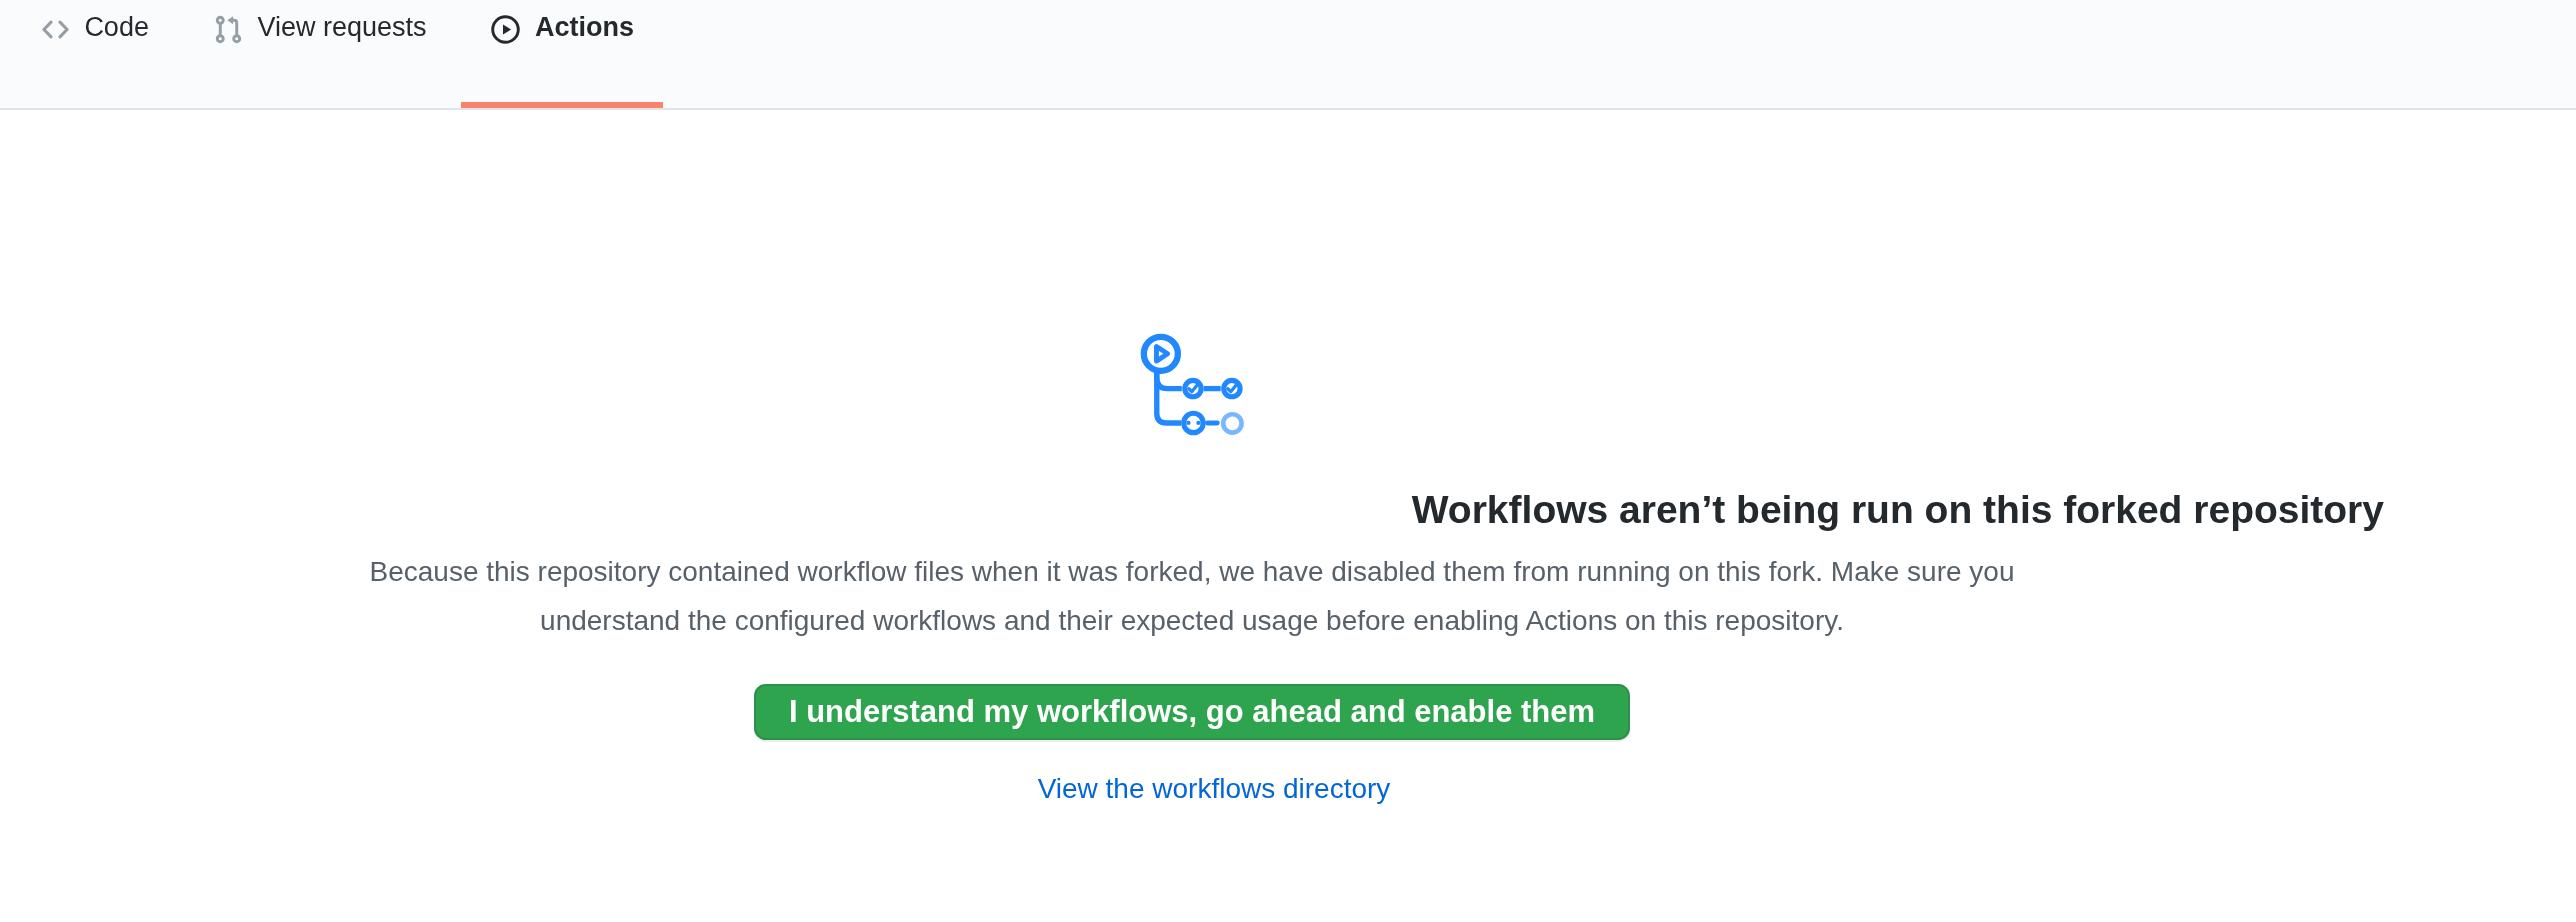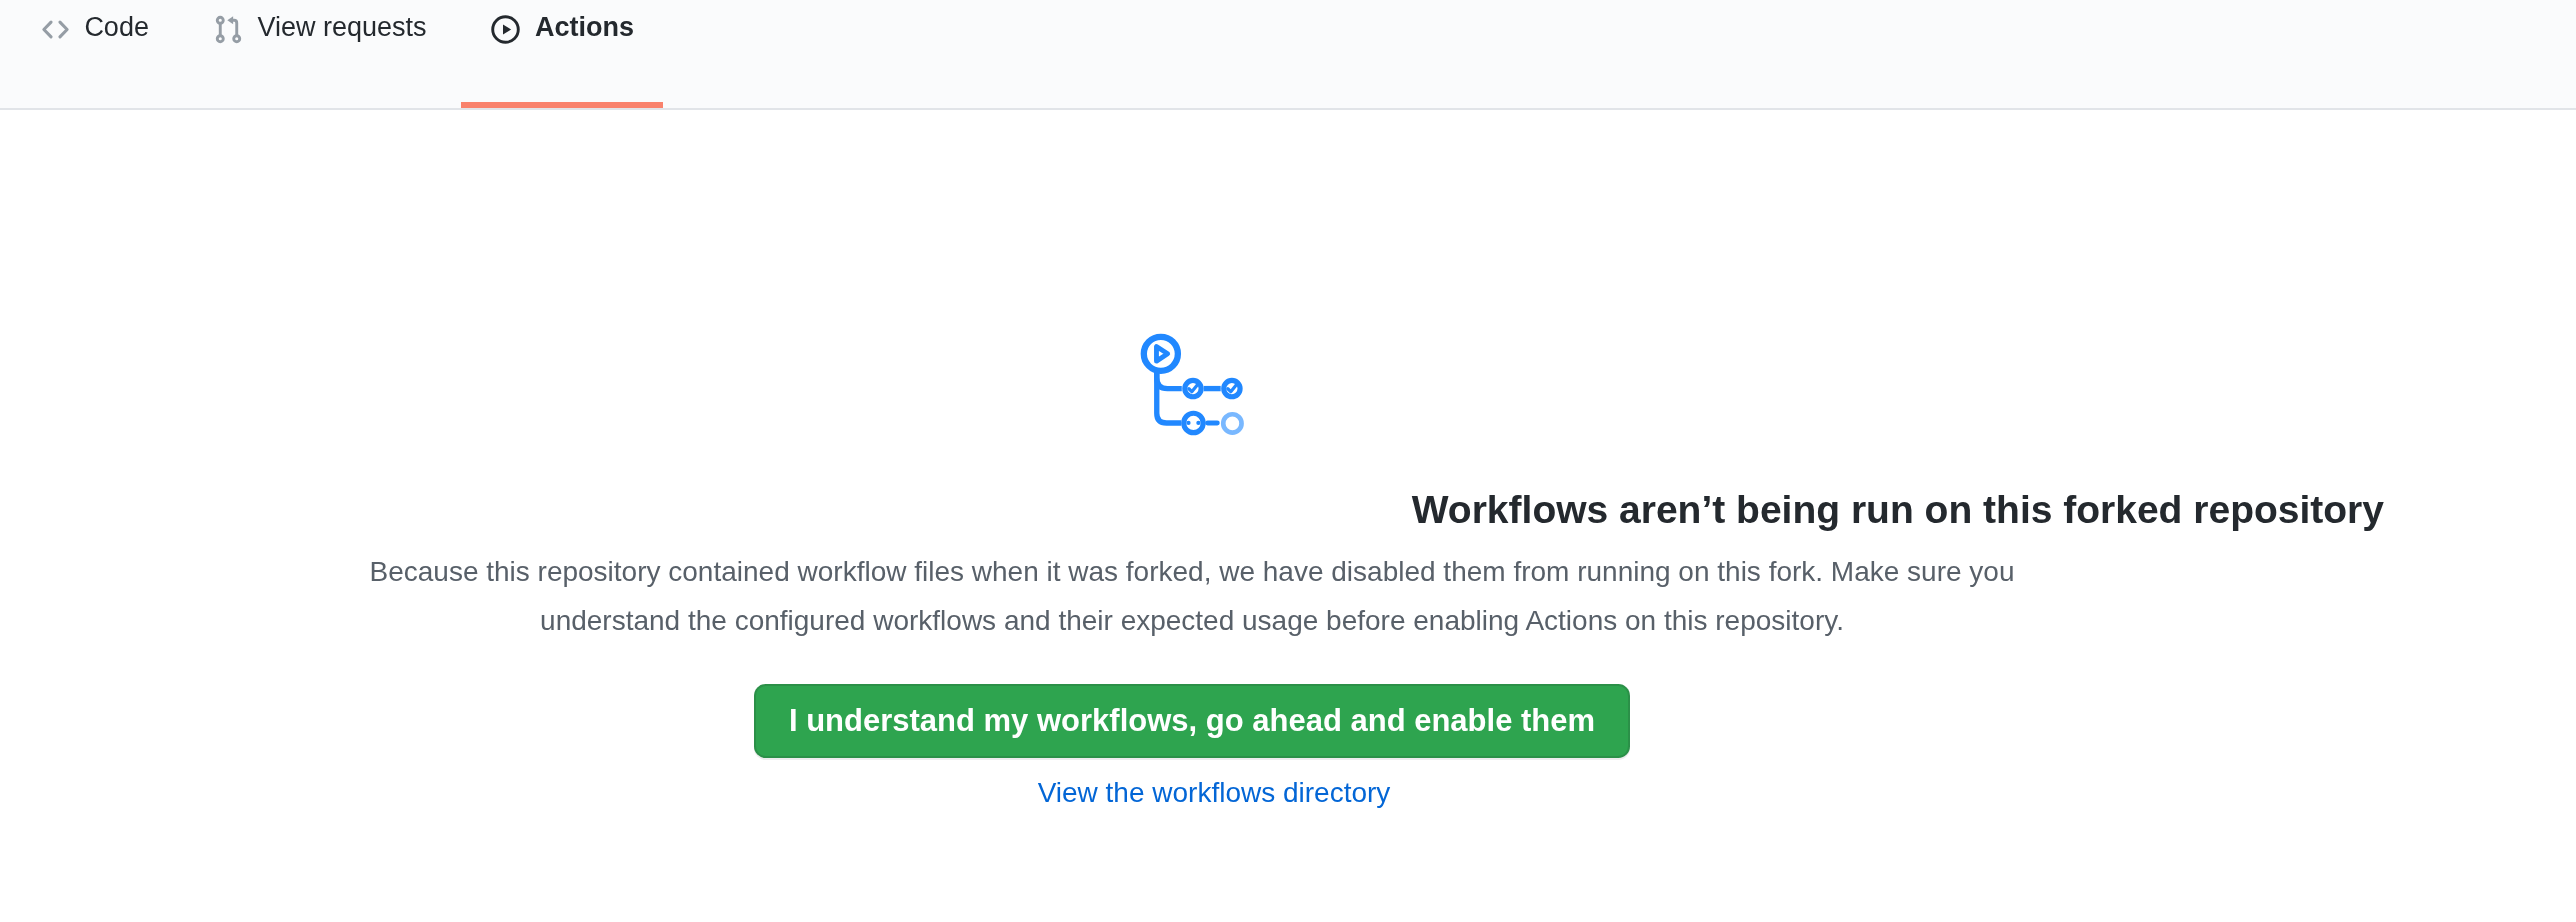--- a/index.html
+++ b/index.html
@@ -77,34 +77,34 @@
   }
   .bs-desc{
     margin:12.7px auto 0;
     max-width:1661px;
     font-size:28px;
     line-height:49px;
     color:var(--muted-text);
   }
   .bs-button{
     margin-top:39px;
-    height:74px;
+    height:56px;
     padding:8px 33px;
     background:var(--button-bg);
     color:var(--button-text);
     font-family:inherit;
     font-size:31px;
     font-weight:600;
     line-height:1;
     border:2px solid rgba(27,31,35,0.15);
     border-radius:11.7px;
     box-shadow:0 2px 0 rgba(27,31,35,0.08);
     cursor:pointer;
   }
-  .bs-link-row{margin-top:17px;padding-left:44px;}
+  .bs-link-row{margin-top:31px;padding-left:44px;}
   .bs-link{
     font-size:28px;
     line-height:35px;
     color:var(--link-blue);
     text-decoration:none;
     cursor:pointer;
   }
 </style>
 </head>
 <body>

